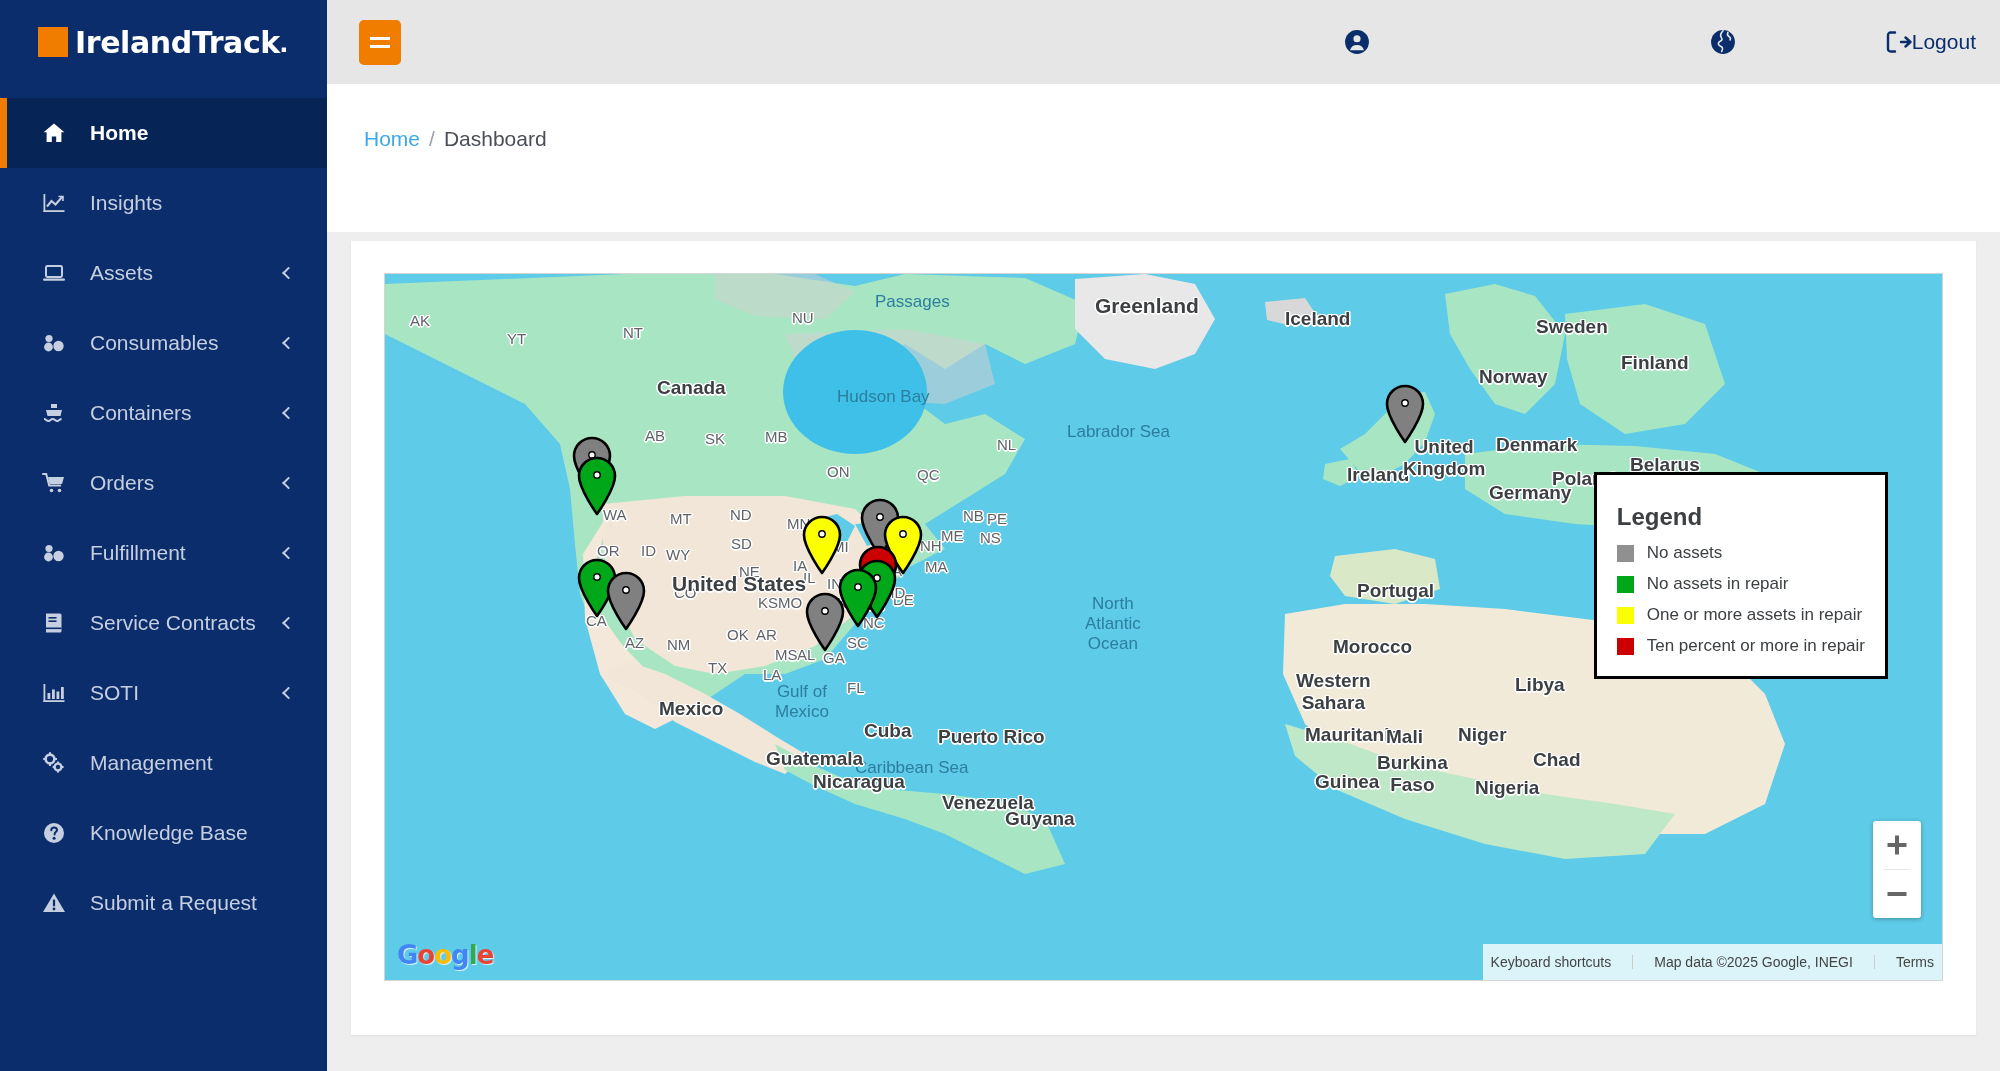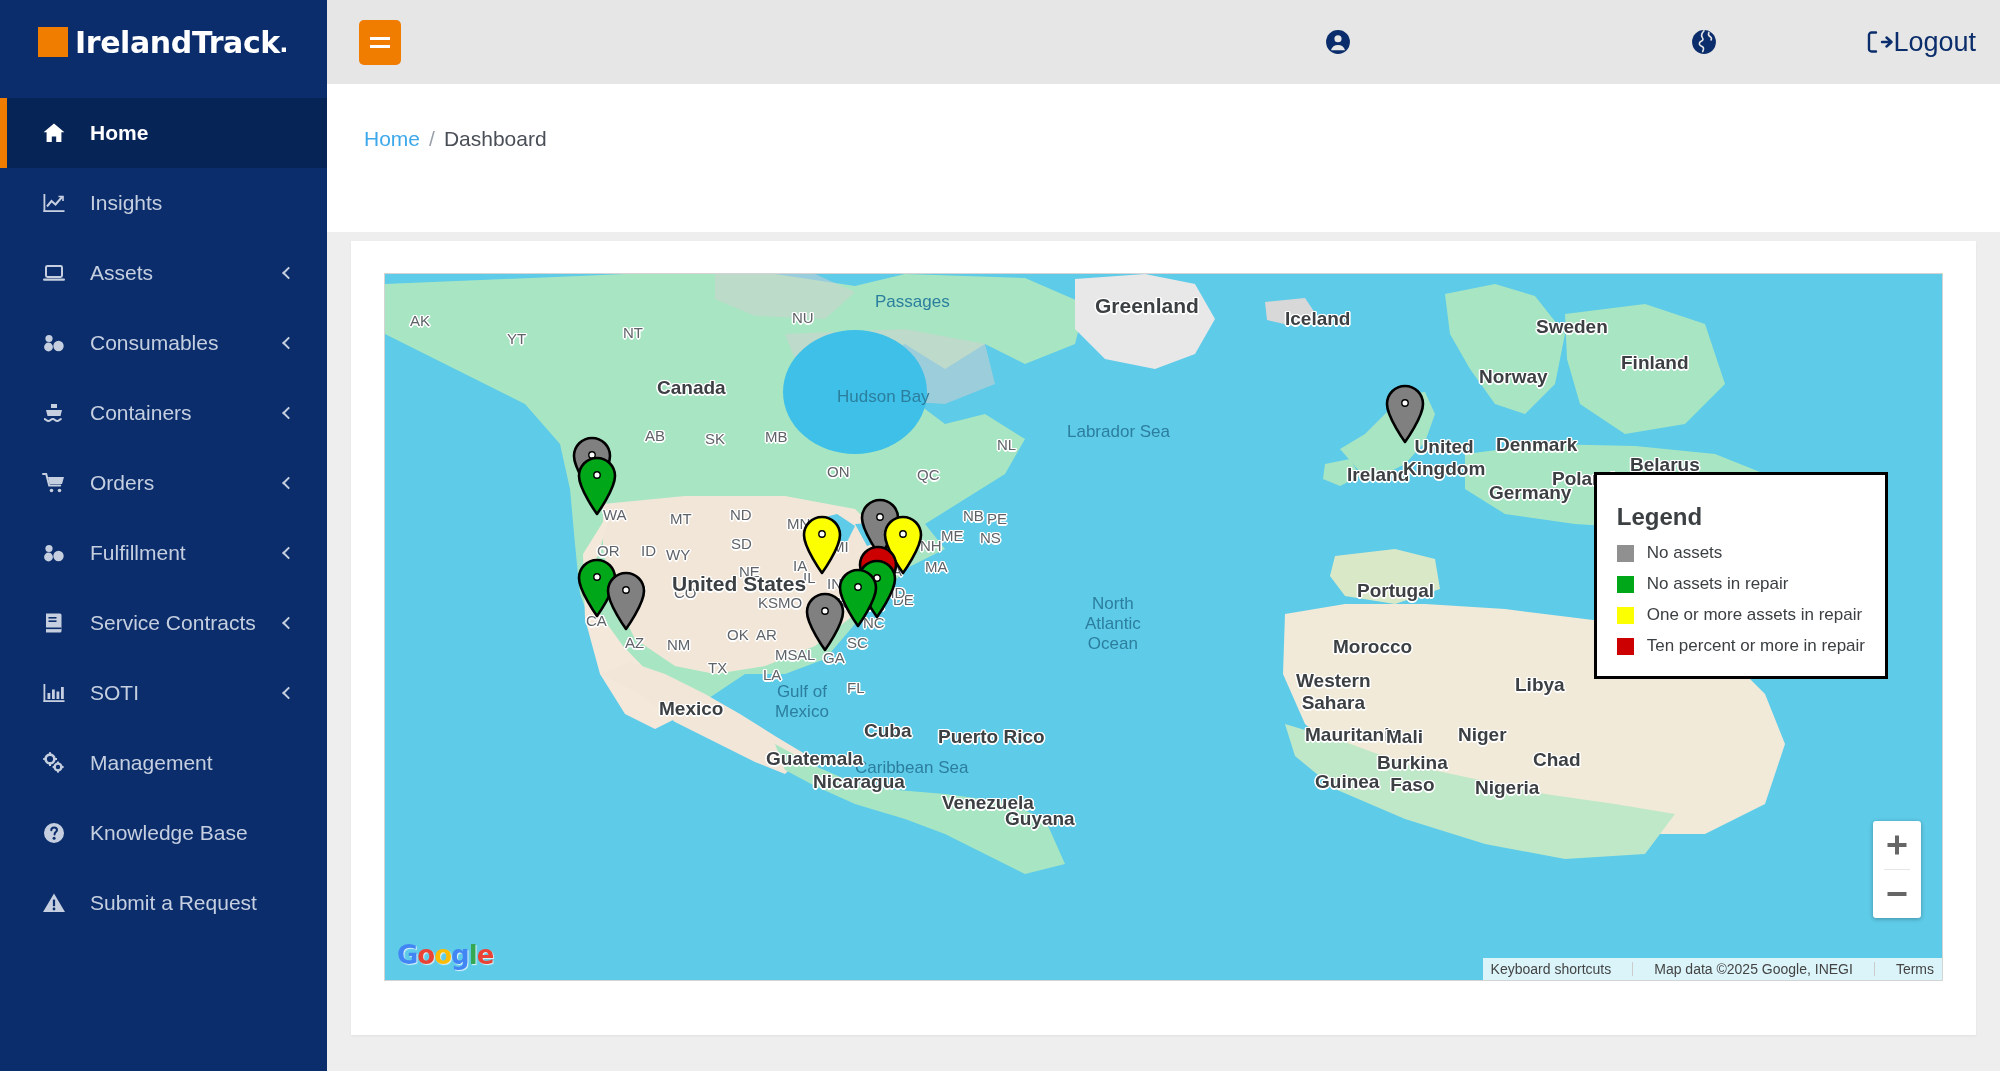--- a/index.html
+++ b/index.html
@@ -61,21 +61,21 @@
     width: 42px; height: 45px; background: #f07c00; border-radius: 5px;
     display: flex; flex-direction: column; align-items: center;
     justify-content: center; gap: 5px; cursor: pointer; border: none;
   }
   .hamburger span { width: 20px; height: 3px; background: #fff; display: block; }
   .topbar-right {
     margin-left: auto; display: flex; align-items: center; height: 100%;
   }
   .tb-item {
     display: flex; align-items: center; color: #0b2d6b;
-    font-size: 27px; cursor: pointer; white-space: nowrap;
+    font-size: 21px; cursor: pointer; white-space: nowrap;
   }
   .tb-gap-a { width: 340px; }
   .tb-gap-b { width: 150px; }
 
   .page-head { padding: 26px 0 0 37px; background: #fff; }
   .page-title {
     font-size: 37px; color: #3c4148; font-weight: normal; line-height: 1.15;
     font-family: "DejaVu Sans", sans-serif;
   }
   .crumbs {
@@ -141,21 +141,21 @@
     z-index: 40;
   }
   .zoombtn {
     height: 48px; display: flex; align-items: center; justify-content: center;
     cursor: pointer;
   }
   .zoom-div { height: 1px; background: #e6e6e6; margin: 0 11px; }
 
   
   .attrib {
-    position: absolute; right: 0; bottom: 0; height: 22px;
+    position: absolute; right: 0; bottom: 0; height: 36px;
     background: rgba(255,255,255,0.78); display: flex; align-items: center;
     font-size: 14px; color: #444; z-index: 45; padding: 0 8px; gap: 21px;
   }
   .attrib span { white-space: nowrap; cursor: pointer; }
   .attrib .sep { width: 1px; height: 14px; background: #ccc; cursor: default; }
 
   .gmaps-logo {
     position: absolute; left: 12px; bottom: 10px; z-index: 45;
     font-size: 26px; font-weight: bold; letter-spacing: -1px;
     font-family: "DejaVu Sans", sans-serif;

